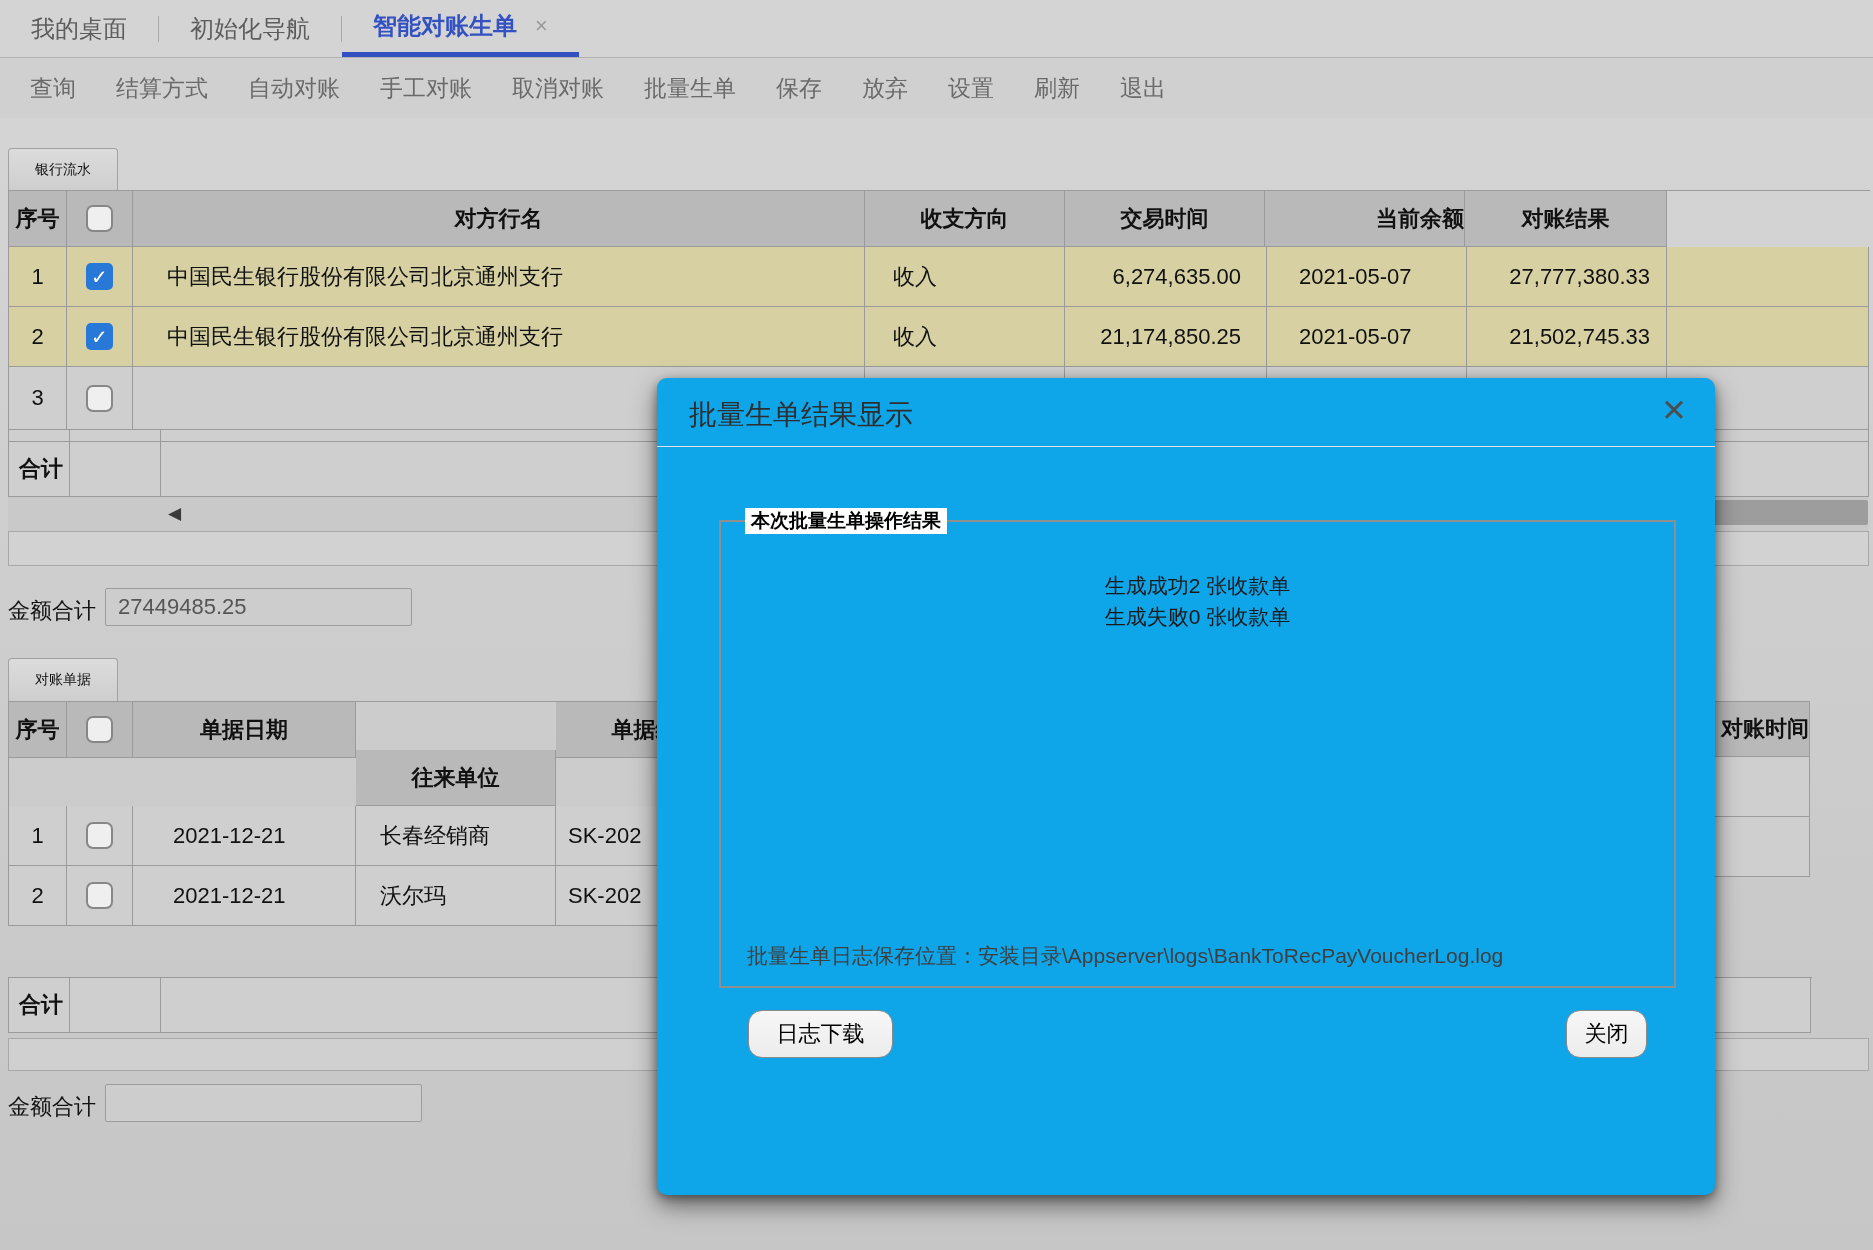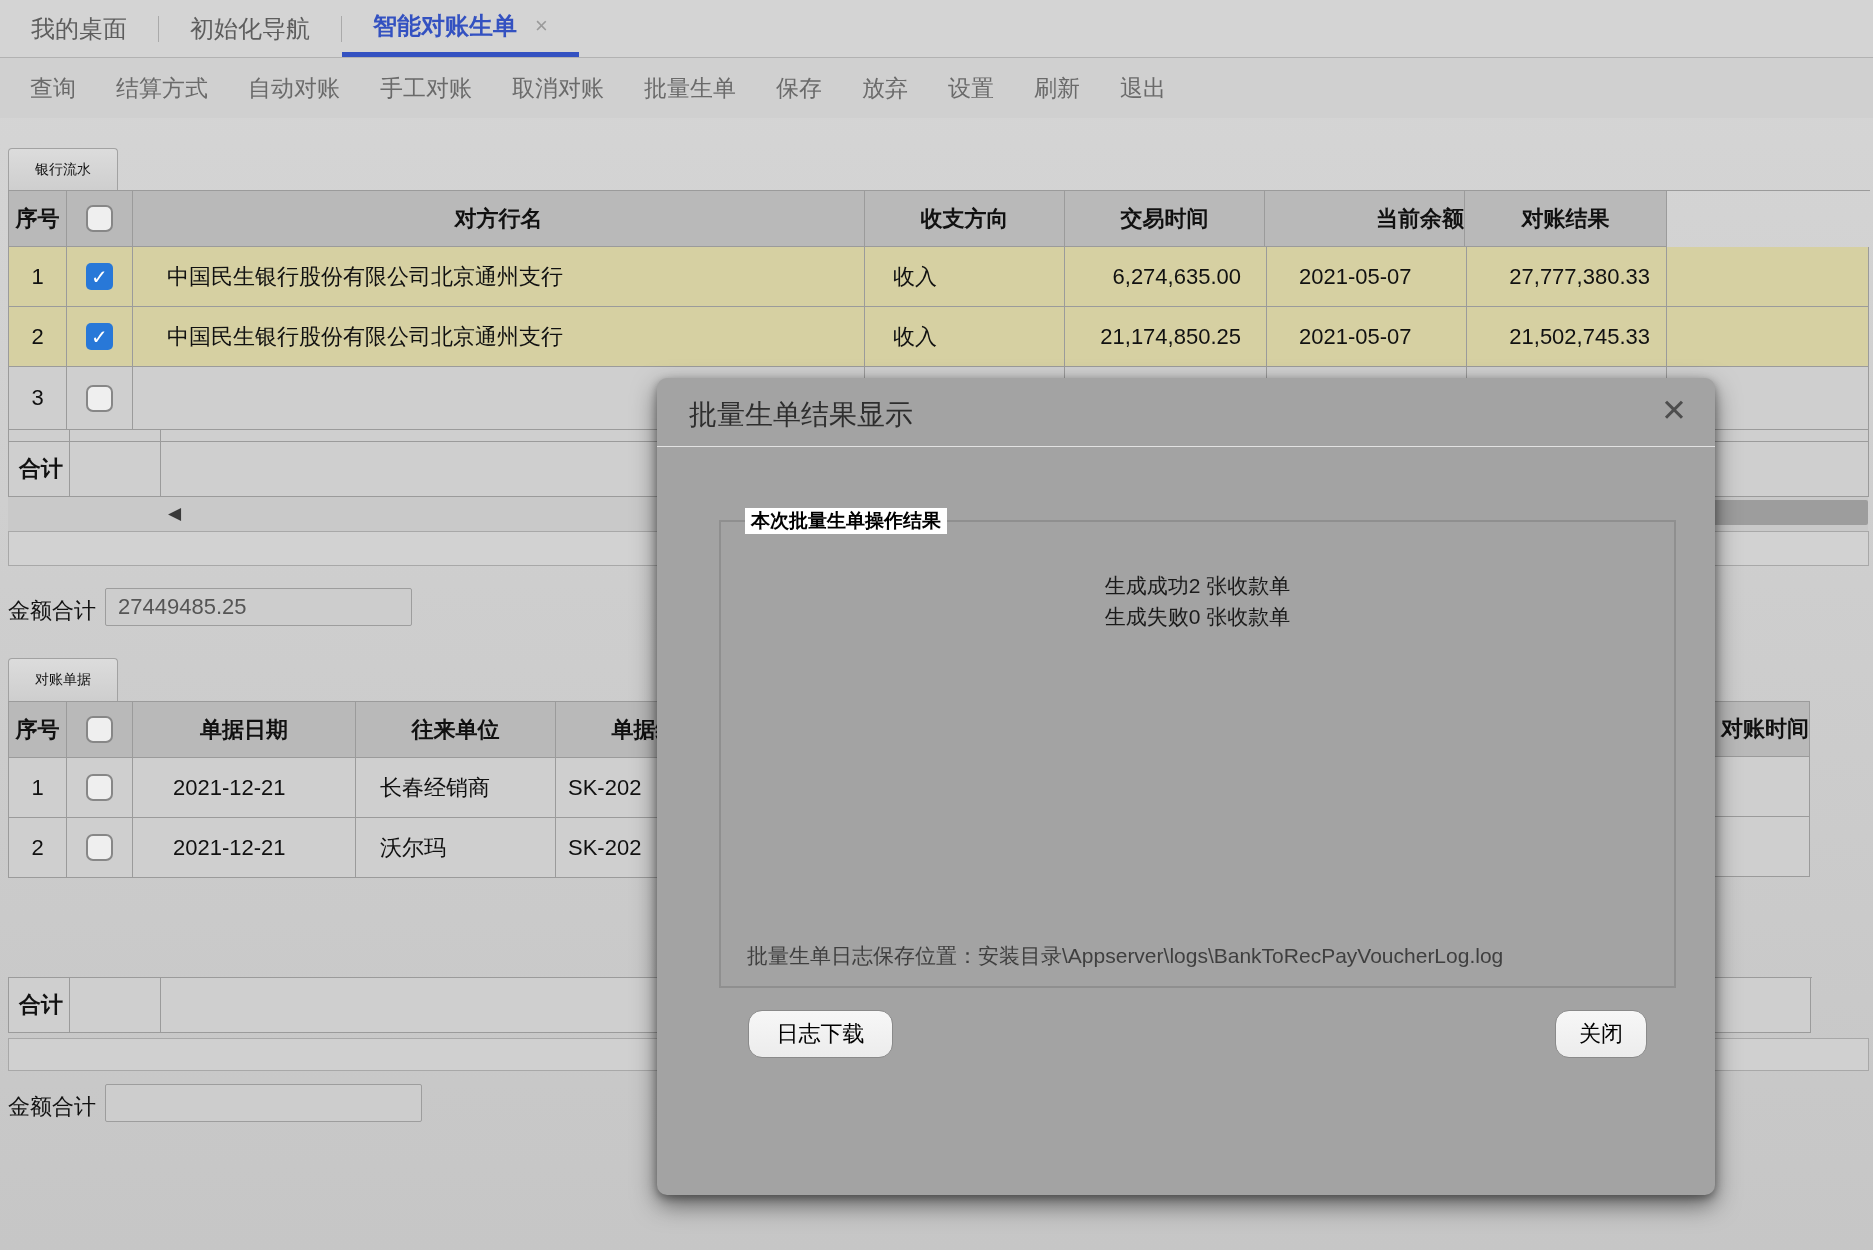--- a/index.html
+++ b/index.html
@@ -54,37 +54,37 @@
   .hscroll .thumb{position:absolute;left:1482px;top:3px;width:378px;height:25px;background:#9d9d9d;border-radius:2px;}
   .footstrip{position:absolute;background:#d2d2d2;border:1px solid #a8a8a8;box-sizing:border-box;}
   
   .amtlabel{position:absolute;font-size:22px;color:#111;}
   .amtinput{position:absolute;height:38px;box-sizing:border-box;border:1px solid #9d9d9d;
     background:#cdcdcd;font-size:22px;color:#555;display:flex;align-items:center;padding-left:12px;border-radius:2px;}
   
   .rightcol{position:absolute;left:1560px;width:250px;}
   .rightcol .c{width:250px;justify-content:flex-end;padding-right:10px;}
   
-  .dialog{position:absolute;left:657px;top:378px;width:1058px;height:817px;background:#a3a3a3;
+  .dialog{position:absolute;left:657px;top:378px;width:1058px;height:817px;background:#0ea5e9;
     border-radius:10px;box-shadow:0 10px 24px rgba(0,0,0,.5),0 3px 8px rgba(0,0,0,.35);z-index:50;}
   .dlg-title{position:absolute;left:32px;top:18px;font-size:28px;color:#2e2e2e;}
   .dlg-close{position:absolute;right:28px;top:14px;font-size:31px;color:#4d4d4d;font-weight:bold;}
   .dlg-sep{position:absolute;left:0;top:68px;width:100%;height:1px;background:#e2e2e2;}
   .dlg-fieldset{position:absolute;left:62px;top:142px;width:957px;height:468px;box-sizing:border-box;
     border:2px solid #8f8f8f;}
   .dlg-legend{position:absolute;left:24px;top:-14px;background:#fff;padding:0 6px;
     font-size:19px;font-weight:bold;color:#000;text-align:center;}
   .dlg-results{position:absolute;left:0;top:48px;width:100%;text-align:center;
     font-size:21px;color:#1a1a1a;line-height:31px;}
   .dlg-log{position:absolute;left:26px;bottom:16px;font-size:21px;color:#3f3f3f;white-space:nowrap;}
   .dlg-btn{position:absolute;top:632px;height:48px;box-sizing:border-box;border:1px solid #8a8a8a;
     background:linear-gradient(180deg,#f7f7f7,#ececec);border-radius:14px;
     display:flex;align-items:center;justify-content:center;font-size:22px;color:#000;}
   .btn-download{left:91px;width:145px;}
-  .btn-close{right:68px;width:92px;}
+  .btn-close{right:68px;width:81px;}
 </style>
 </head>
 <body>
 
 <div class="tabbar">
   <div class="tab">
       <span>我的桌面</span>
     </div>
   <div class="tab-sep"></div>
   <div class="tab">
@@ -190,21 +190,21 @@
 
 <div class="secbox" style="left:8px;top:658px;">对账单据</div>
 
 <div class="grid" style="left:8px;top:701px;width:748px;">
   <div class="row">
     <div class="c h hh w-seq">序号</div>
     <div class="c h hh w-cb">
         <span class="cb"></span>
       </div>
     <div class="c h hh d-date" style="padding-left:0;">单据日期</div>
-    <div class="c h hh d-party" style="padding-left:0;">往来单位</div>
+    <div class="c h hh d-party" style="padding-left:0;margin-top:48px;">往来单位</div>
     <div class="c h hh d-doc" style="padding-left:0;">单据编号</div>
   </div>
   <div class="row">
     <div class="c hr w-seq">1</div>
     <div class="c hr w-cb">
         <span class="cb"></span>
       </div>
     <div class="c hr d-date">2021-12-21</div>
     <div class="c hr d-party">长春经销商</div>
     <div class="c hr d-doc">SK-202</div>

